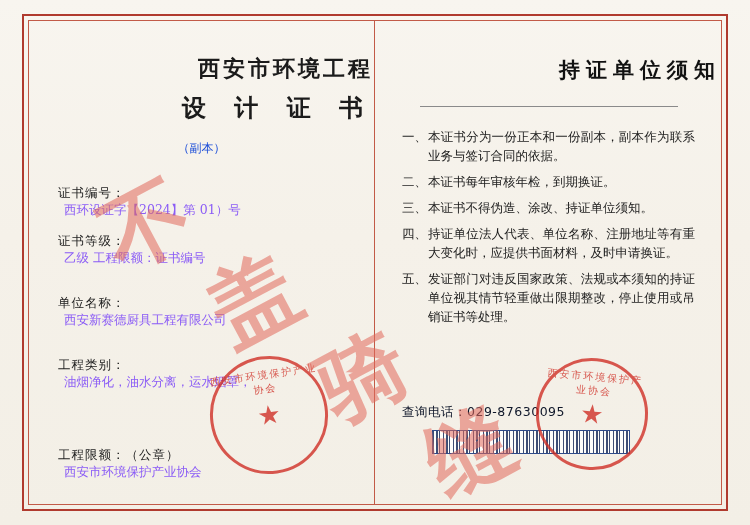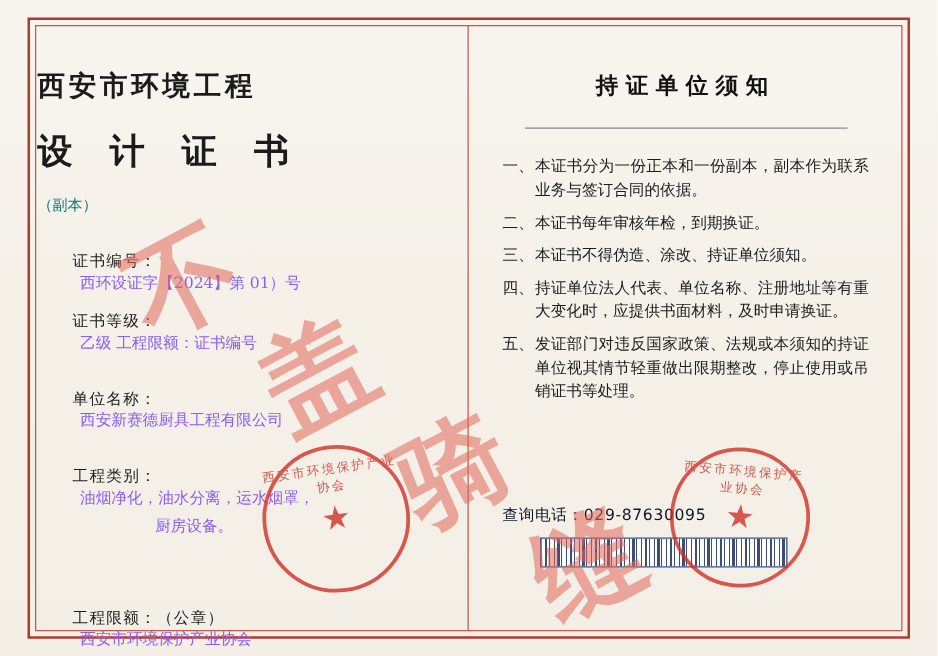--- a/index.html
+++ b/index.html
@@ -54,39 +54,39 @@
     width: 343px; height: 481px;
     box-sizing: border-box;
   }
   .right-page {
     position: absolute;
     left: 376px; top: 22px;
     width: 345px; height: 481px;
     box-sizing: border-box;
   }
   .title-cn {
-    text-align: left;
+    text-align: right;
     color: #1b1b1b;
     font-weight: bold;
     font-family: "DejaVu Serif", "Liberation Serif", serif;
     letter-spacing: 3px;
   }
   .title-line1 {
     font-size: 22px;
     margin-top: 32px;
   }
   .title-line2 {
-    font-size: 28px;
-    margin-top: 18px;
+    font-size: 24px;
+    margin-top: 8px;
     letter-spacing: 10px;
   }
   .subtitle {
-    text-align: left;
+    text-align: center;
     font-size: 12px;
-    color: #0f766e;
+    color: #1d4ed8;
     margin-top: 16px;
     font-family: "DejaVu Serif", "Liberation Serif", serif;
   }
   .field-row {
     display: flex;
     align-items: flex-start;
     font-size: 12.5px;
     color: #1c1c1c;
     margin: 0 0 0 28px;
     font-family: "DejaVu Sans", "Liberation Sans", sans-serif;
@@ -98,22 +98,22 @@
   }
   .field-value {
     margin-left: 6px;
     color: #17365d;
     white-space: nowrap;
     font-family: "DejaVu Serif", "Liberation Serif", serif;
   }
   .field-value.blue { color: #8b5cf6; }
   .spacer-sm { height: 14px; }
   .r-title {
-    text-align: center;
-    font-size: 18px;
+    text-align: right;
+    font-size: 21px;
     font-weight: bold;
     letter-spacing: 6px;
     color: #111;
     margin-top: 34px;
     font-family: "DejaVu Serif", "Liberation Serif", serif;
   }
   .r-rule {
     width: 258px;
     height: 1px;
     background: #8a8a8a;
@@ -264,23 +264,20 @@
       <span class="field-label">单位名称：</span>
       <span class="field-value blue">西安新赛德厨具工程有限公司</span>
     </div>
     <div class="spacer-sm"></div>
     <div class="spacer-sm"></div>
 
     <div class="field-row">
       <span class="field-label">工程类别：</span>
       <span class="field-value blue">油烟净化，油水分离，运水烟罩，</span>
     </div>
-    <div class="field-row" style="margin-top:6px; margin-left:88px;">
-      <span class="field-value blue">厨房设备。</span>
-    </div>
 
     <div style="height:56px"></div>
 
     <div class="field-row">
       <span class="field-label">工程限额：（公章）</span>
       <span class="field-value blue">西安市环境保护产业协会</span>
     </div>
     <div class="spacer-sm"></div>
     <div class="spacer-sm"></div>
 

